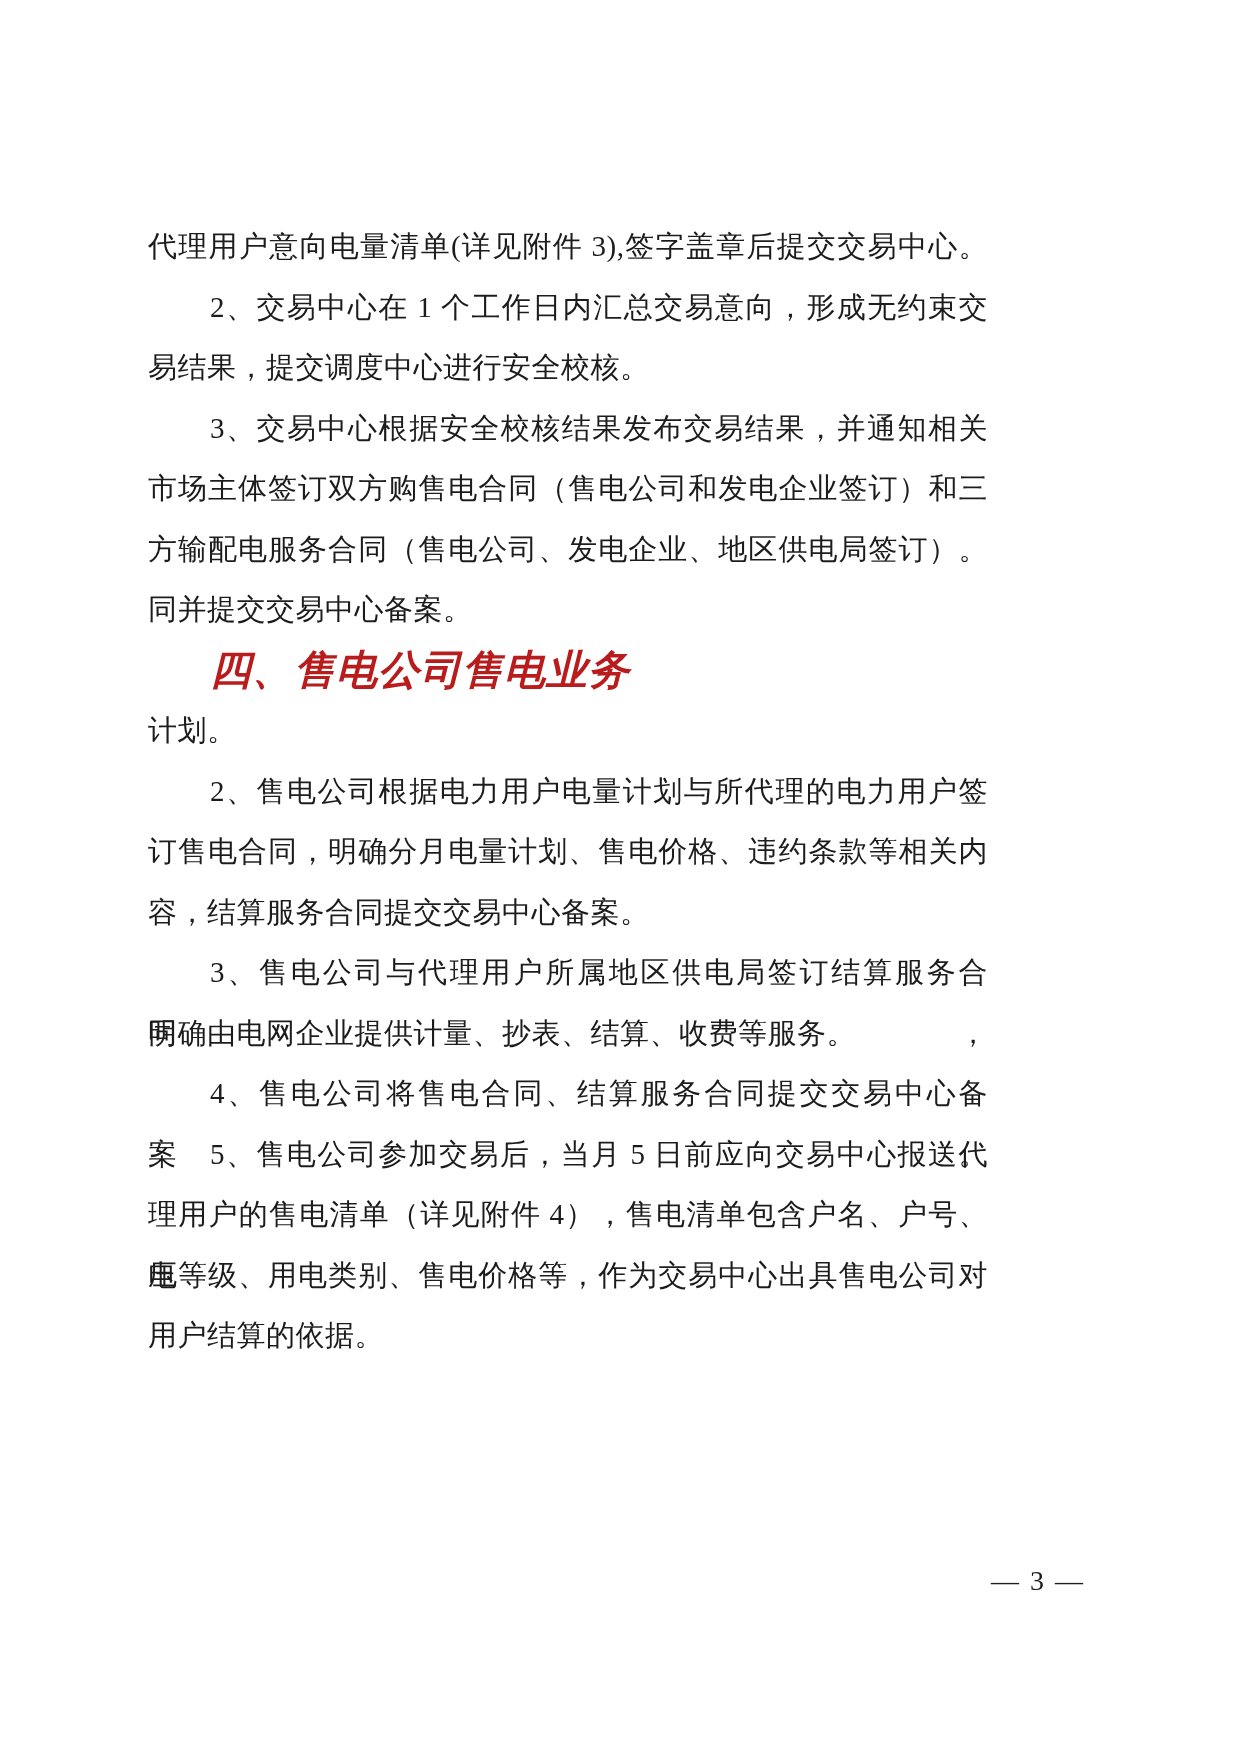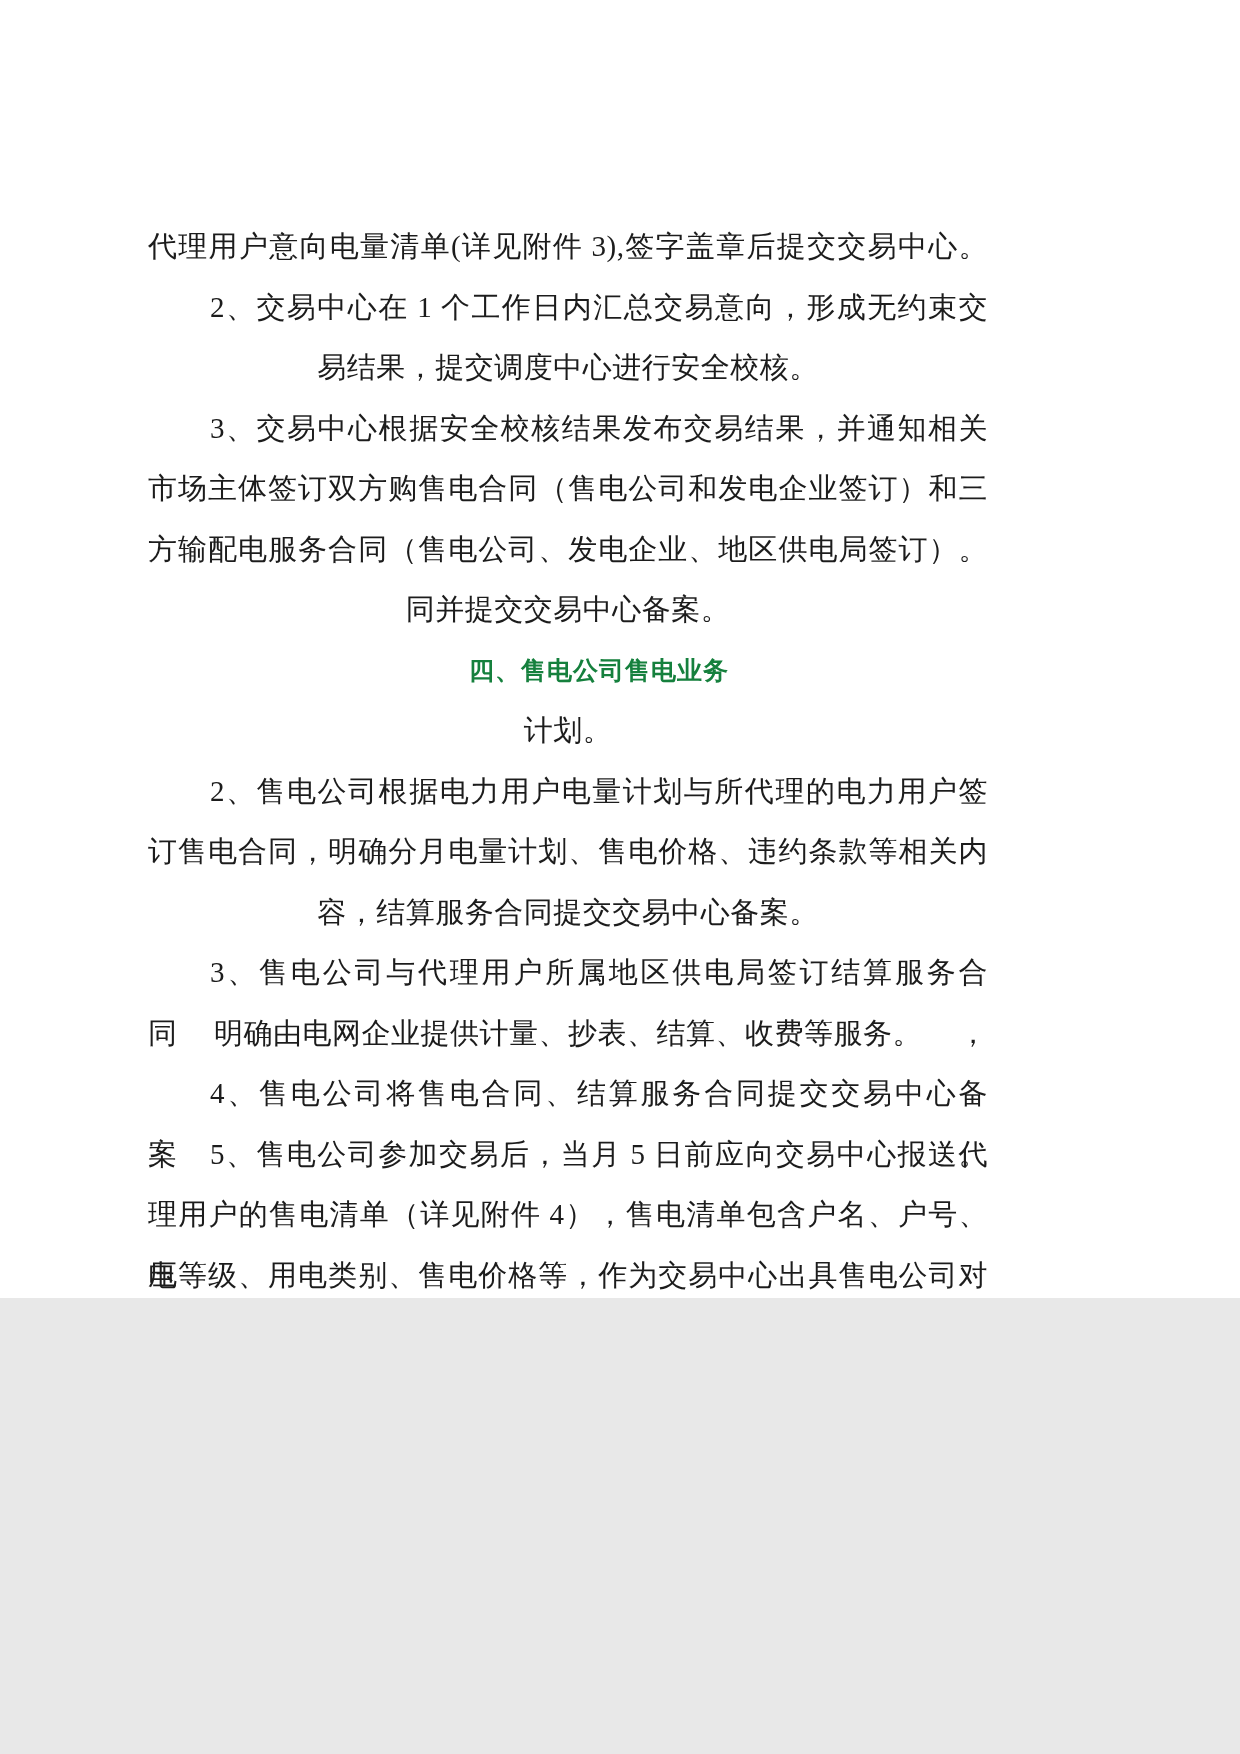--- a/index.html
+++ b/index.html
@@ -3,54 +3,55 @@
 <meta charset="utf-8">
 <style>
   html, body {
     margin: 0;
     padding: 0;
     background: #e8e8e8;
   }
   .page {
     position: relative;
     width: 1240px;
-    height: 1298px;
+    height: 1754px;
     background: #ffffff;
     margin: 0 auto;
     overflow: hidden;
     font-family: "Liberation Serif", "DejaVu Serif", serif;
     color: #1c1c1c;
   }
   .content {
     position: absolute;
     left: 148px;
     top: 216px;
     width: 840px;
   }
   .line {
     font-size: 29px;
     line-height: 60.5px;
     height: 60.5px;
-    text-align: center;
+    text-align: left;
     letter-spacing: 0.5px;
     color: #1c1c1c;
   }
   .line.indent {
     text-indent: 62px;
   }
   .line.stretch {
     text-align: justify;
     text-align-last: justify;
   }
   .line.heading {
     font-family: "Liberation Sans", "DejaVu Sans", sans-serif;
     font-weight: 700;
-    font-size: 25px;
+    font-size: 41px;
     letter-spacing: 1px;
-    color: #15803d;
+    color: #b91c1c;
+    font-style: italic;
   }
   .page-number {
     position: absolute;
     top: 1563px;
     right: 155px;
     font-size: 28px;
     line-height: 36px;
     letter-spacing: 2px;
     color: #1c1c1c;
     font-family: "Liberation Serif", "DejaVu Serif", serif;

